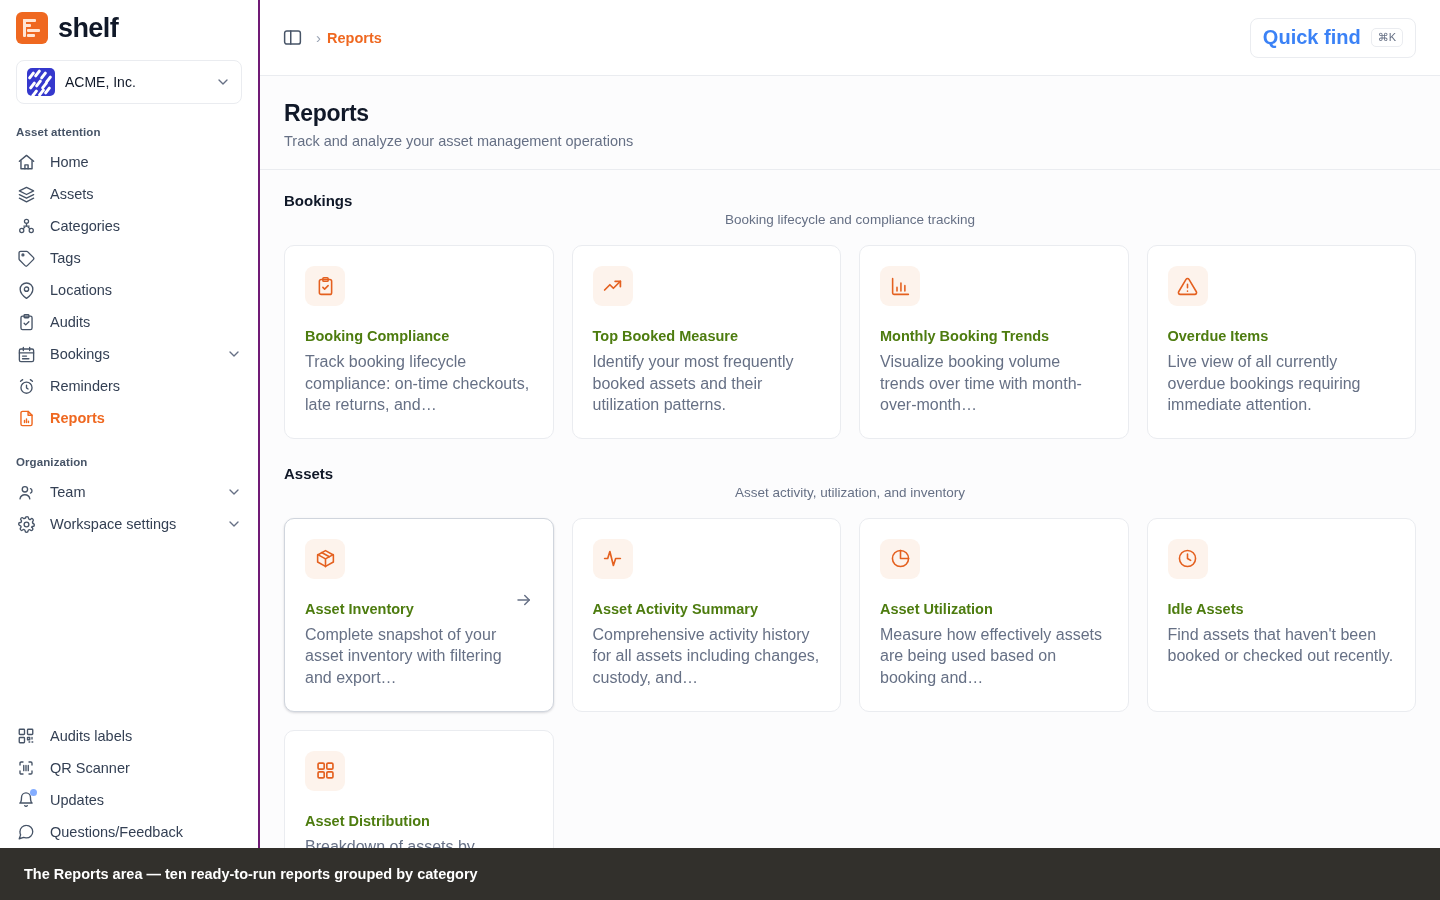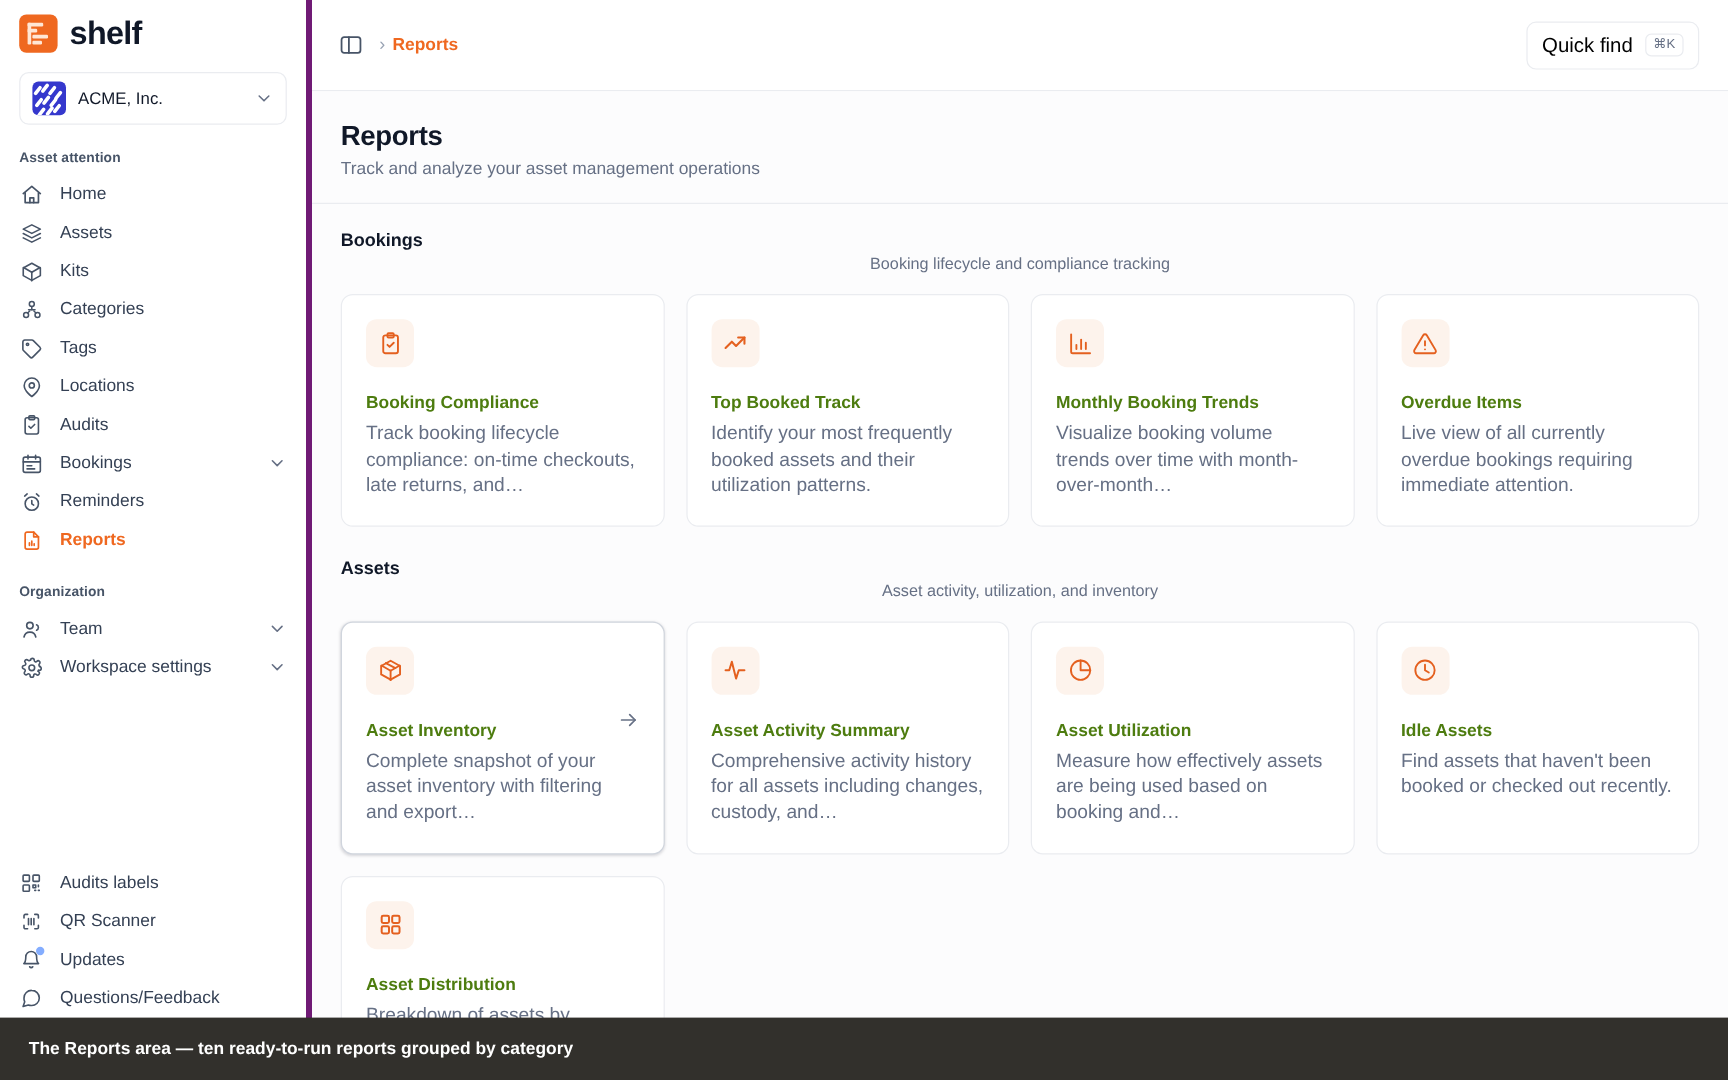--- a/index.html
+++ b/index.html
@@ -8,21 +8,21 @@
     font-family: "Liberation Sans", sans-serif;
     background: #ffffff;
     overflow: hidden;
   }
   .app { display: flex; width: 1440px; height: 900px; position: relative; }
 
   
   .sidebar {
     width: 260px; height: 900px; flex: 0 0 260px;
     background: #ffffff;
-    border-right: 5px solid #701a75;
+    border-right: 2px solid #701a75;
     display: flex; flex-direction: column;
     padding: 0;
   }
   .brand {
     display: flex; align-items: center; gap: 10px;
     padding: 12px 16px 10px 16px;
   }
   .brand-mark {
     width: 32px; height: 32px; border-radius: 6px;
     background: #ef6820; position: relative; flex: 0 0 32px;
@@ -103,21 +103,21 @@
     cursor: pointer; color: #475467;
   }
   .bc-sep { color: #98a2b3; margin: 0 6px 0 10px; font-size: 15px; }
   .bc-current { color: #ef6820; font-size: 14.5px; font-weight: 700; }
   .topbar-spacer { flex: 1; }
   .quick-find {
     height: 40px; border: 1px solid #eaecf0; border-radius: 8px;
     background: #fff; display: flex; align-items: center; gap: 10px;
     padding: 0 12px; cursor: pointer;
   }
-  .quick-find .qf-label { font-size: 17px; font-weight: 400; color: #000000; }
+  .quick-find .qf-label { font-size: 20px; font-weight: 700; color: #3b82f6; }
   .kbd {
     border: 1px solid #eaecf0; border-radius: 5px; background:#fff;
     font-size: 11px; color: #667085; padding: 3px 6px; line-height: 1;
     font-family: "Liberation Sans", sans-serif;
   }
 
   .page-head {
     padding: 24px 24px 20px 24px;
     border-bottom: 1px solid #eaecf0;
     background: #fcfcfd;
@@ -230,30 +230,20 @@
         <span class="ico">
             <svg width="19" height="19" viewBox="0 0 24 24" fill="none" stroke="currentColor" stroke-width="1.7" stroke-linecap="round" stroke-linejoin="round">
               <path d="M12 3 3 7.5 12 12l9-4.5L12 3Z"></path>
               <path d="M3 12.2 12 16.7l9-4.5"></path>
               <path d="M3 16.7 12 21.2l9-4.5"></path>
             </svg>
           </span>
         <span class="lbl">Assets</span>
       </div>
 
-      <div class="nav-item">
-        <span class="ico">
-            <svg width="19" height="19" viewBox="0 0 24 24" fill="none" stroke="currentColor" stroke-width="1.7" stroke-linecap="round" stroke-linejoin="round">
-              <path d="M21 16V8l-9-5-9 5v8l9 5 9-5Z"></path>
-              <path d="m3.3 7.5 8.7 5 8.7-5"></path>
-              <path d="M12 21.5v-9"></path>
-            </svg>
-          </span>
-        <span class="lbl">Kits</span>
-      </div>
 
       <div class="nav-item">
         <span class="ico">
             <svg width="19" height="19" viewBox="0 0 24 24" fill="none" stroke="currentColor" stroke-width="1.6" stroke-linecap="round" stroke-linejoin="round">
               <circle cx="12" cy="5.5" r="2.6"></circle>
               <circle cx="6" cy="17" r="2.6"></circle>
               <circle cx="18" cy="17" r="2.6"></circle>
               <path d="M12 8.1v3.4M9.8 12.9 7.6 14.9M14.2 12.9l2.2 2"></path>
               <path d="M8.6 11.5h6.8"></path>
             </svg>
@@ -450,21 +440,21 @@
             <div class="card-desc">Track booking lifecycle compliance: on-time checkouts, late returns, and…</div>
           </div>
 
           <div class="report-card">
             <div class="card-icon">
                 <svg width="21" height="21" viewBox="0 0 24 24" fill="none" stroke="currentColor" stroke-width="2" stroke-linecap="round" stroke-linejoin="round">
                   <polyline points="3 16 9 10 13 14 21 6"></polyline>
                   <polyline points="15 6 21 6 21 12"></polyline>
                 </svg>
               </div>
-            <div class="card-title">Top Booked Track</div>
+            <div class="card-title">Top Booked Measure</div>
             <div class="card-desc">Identify your most frequently booked assets and their utilization patterns.</div>
           </div>
 
           <div class="report-card">
             <div class="card-icon">
                 <svg width="21" height="21" viewBox="0 0 24 24" fill="none" stroke="currentColor" stroke-width="1.8" stroke-linecap="round" stroke-linejoin="round">
                   <path d="M3 3v16.5A1.5 1.5 0 0 0 4.5 21H21"></path>
                   <path d="M8 17v-4M12.5 17V8M17 17v-6"></path>
                 </svg>
               </div>

